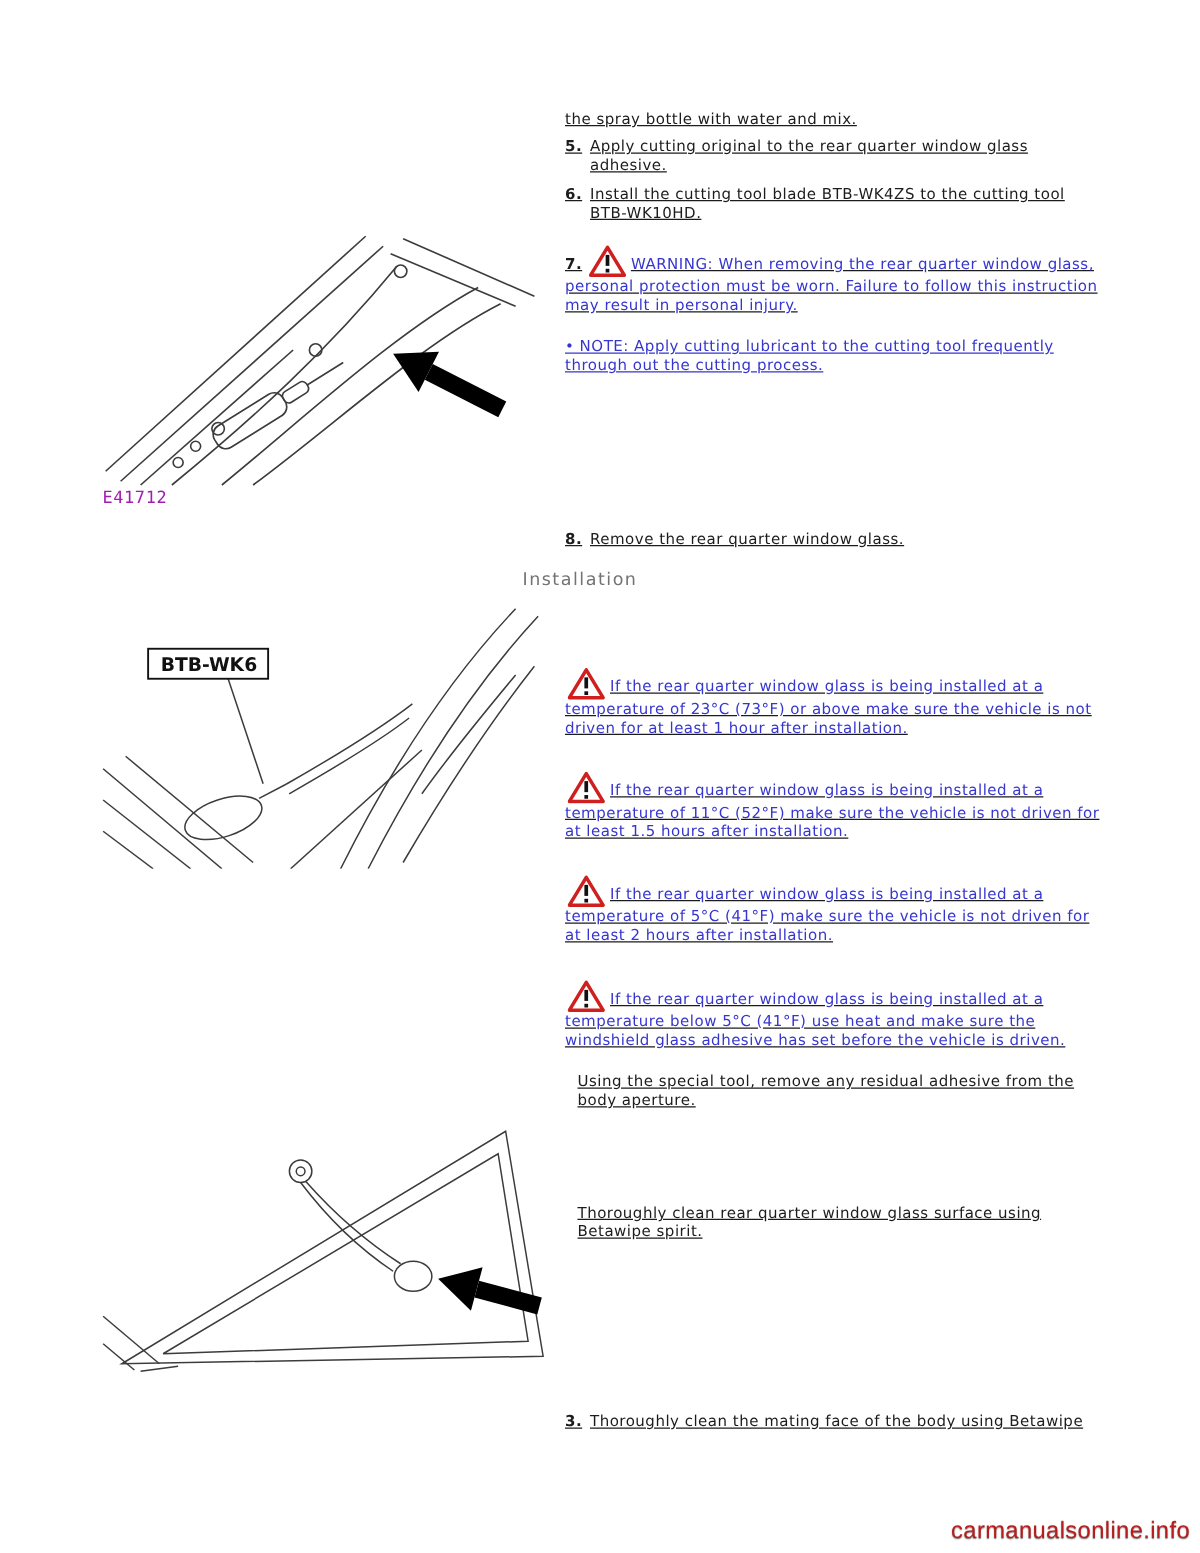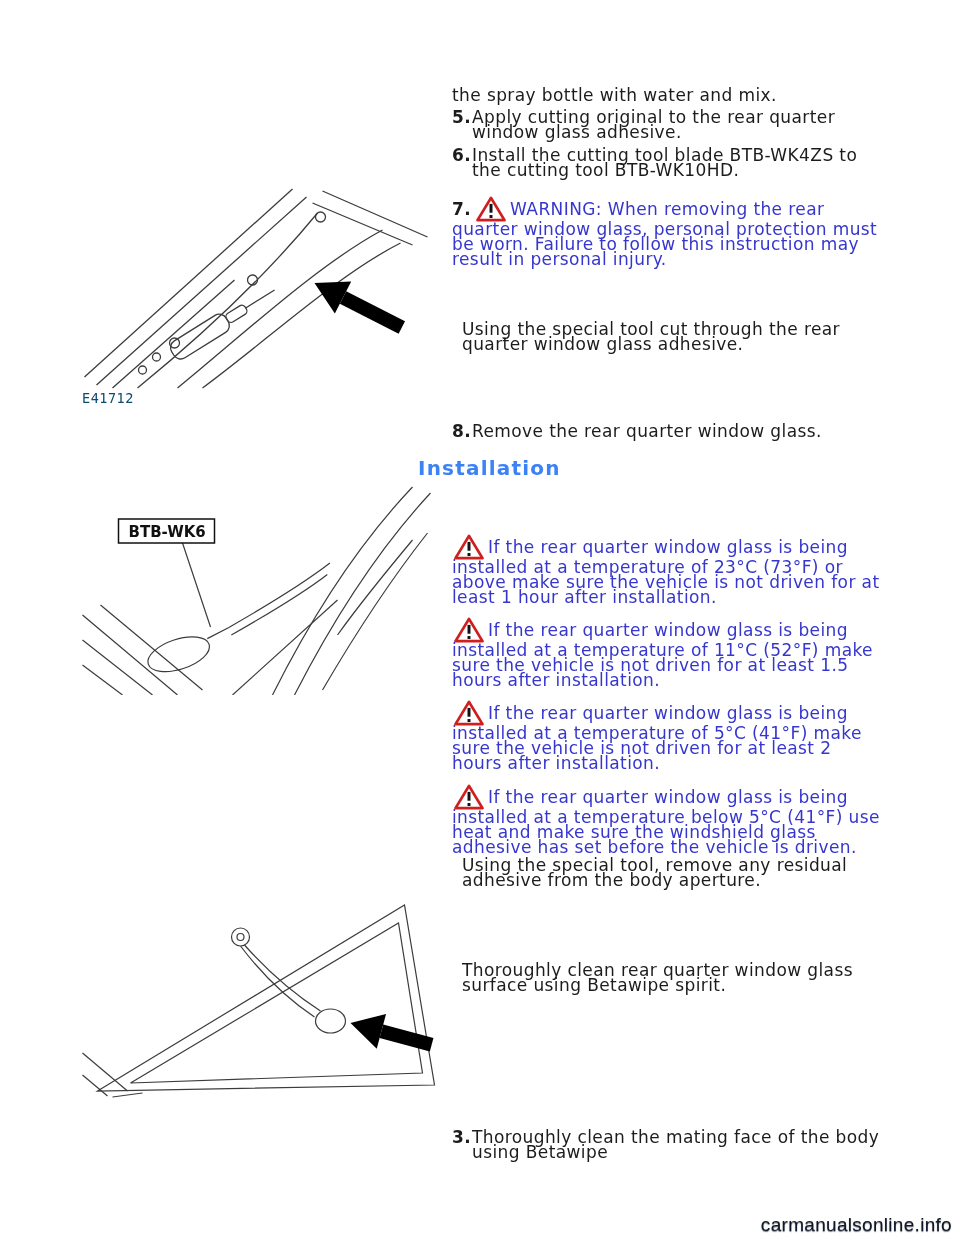--- a/index.html
+++ b/index.html
@@ -1,37 +1,37 @@
 <!DOCTYPE html>
 <html><head>
 <meta charset="utf-8">
 <style>
   * { margin:0; padding:0; box-sizing:border-box; }
   html,body { background:#ffffff; }
   body { width:960px; height:1242px; font-family:"DejaVu Sans", sans-serif; }
   .page { position:relative; width:960px; height:1242px; background:#ffffff; overflow:hidden; color:#1c1c1c; }
 
-  .tx { position:absolute; font-size:17px; letter-spacing:0.4px; line-height:15px; color:#1c1c1c; }
+  .tx { position:absolute; font-size:12px; letter-spacing:0.4px; line-height:15px; color:#1c1c1c;text-decoration:underline; }
   .blue { color:#3636cf; }
   .step { display:flex; }
   .step .num { flex:0 0 20px; font-weight:bold; }
   .step .body { flex:1; }
   .num-inline { font-weight:bold; margin-right:3px; }
   .inline-icon { display:inline-block; vertical-align:-7px; margin:0 4px 0 2px; }
   .inline-icon svg { display:block; }
   .indent { }
 
-  .heading { position:absolute; font-size:20px; font-weight:bold; letter-spacing:1.2px; color:#3b82f6; }
+  .heading { position:absolute; font-size:14px; font-weight:normal; letter-spacing:1.2px; color:#737373; }
 
   .fig { position:absolute; }
   .fig svg { display:block; }
-  .figlabel { font-family:"DejaVu Sans Mono", monospace; font-size:13.5px; color:#0c4a6e; letter-spacing:0.5px; margin-left:2px; }
+  .figlabel { font-family:"DejaVu Sans Mono", monospace; font-size:13.5px; color:#a21caf; letter-spacing:0.5px; margin-left:2px; }
   svg text { font-family:"DejaVu Sans", sans-serif; }
 
-  .watermark { position:absolute; right:8px; bottom:6px; font-size:19px; color:#0f172a;
+  .watermark { position:absolute; right:8px; bottom:6px; font-size:19px; color:#b91c1c;
                font-family:"Liberation Sans", sans-serif; letter-spacing:0.3px;
                text-shadow:0 1px 1px #777777; }
 </style>
 </head>
 <body>
 
 <div class="page">
 
   <div class="fig" style="left:80px; top:185px; width:365px;">
     <svg width="365" height="205" viewBox="0 0 360 205">
@@ -126,24 +126,24 @@
   </p>
 
   <p class="tx" style="left:452px; top:196px; width:430px;">
     <span class="num-inline">7.</span><span class="inline-icon"><svg width="30" height="26" viewBox="0 0 32 28">
           <polygon points="16,2 30.5,26 1.5,26" fill="#ffffff" stroke="#cf1f1f" stroke-width="3" stroke-linejoin="round"></polygon>
           <rect x="14.4" y="8.5" width="3.2" height="9.5" fill="#111111"></rect>
           <rect x="14.4" y="20.5" width="3.2" height="3.2" fill="#111111"></rect>
         </svg></span><span class="blue">WARNING: When removing the rear quarter window glass, personal protection must be worn. Failure to follow this instruction may result in personal injury.</span>
   </p>
 
+  <p class="tx blue" style="left:452px; top:270px; width:428px;">
+    <span>• NOTE: Apply cutting lubricant to the cutting tool frequently through out the cutting process.</span>
+  </p>
 
-  <p class="tx indent" style="left:462px; top:322px; width:414px;">
-    <span>Using the special tool cut through the rear quarter window glass adhesive.</span>
-  </p>
 
   <p class="tx step" style="left:452px; top:424px; width:424px;">
     <span class="num">8.</span>
     <span class="body">Remove the rear quarter window glass.</span>
   </p>
 
   <div class="heading" style="left:418px; top:456px;">Installation</div>
 
 
   <p class="tx" style="left:452px; top:534px; width:430px;">

